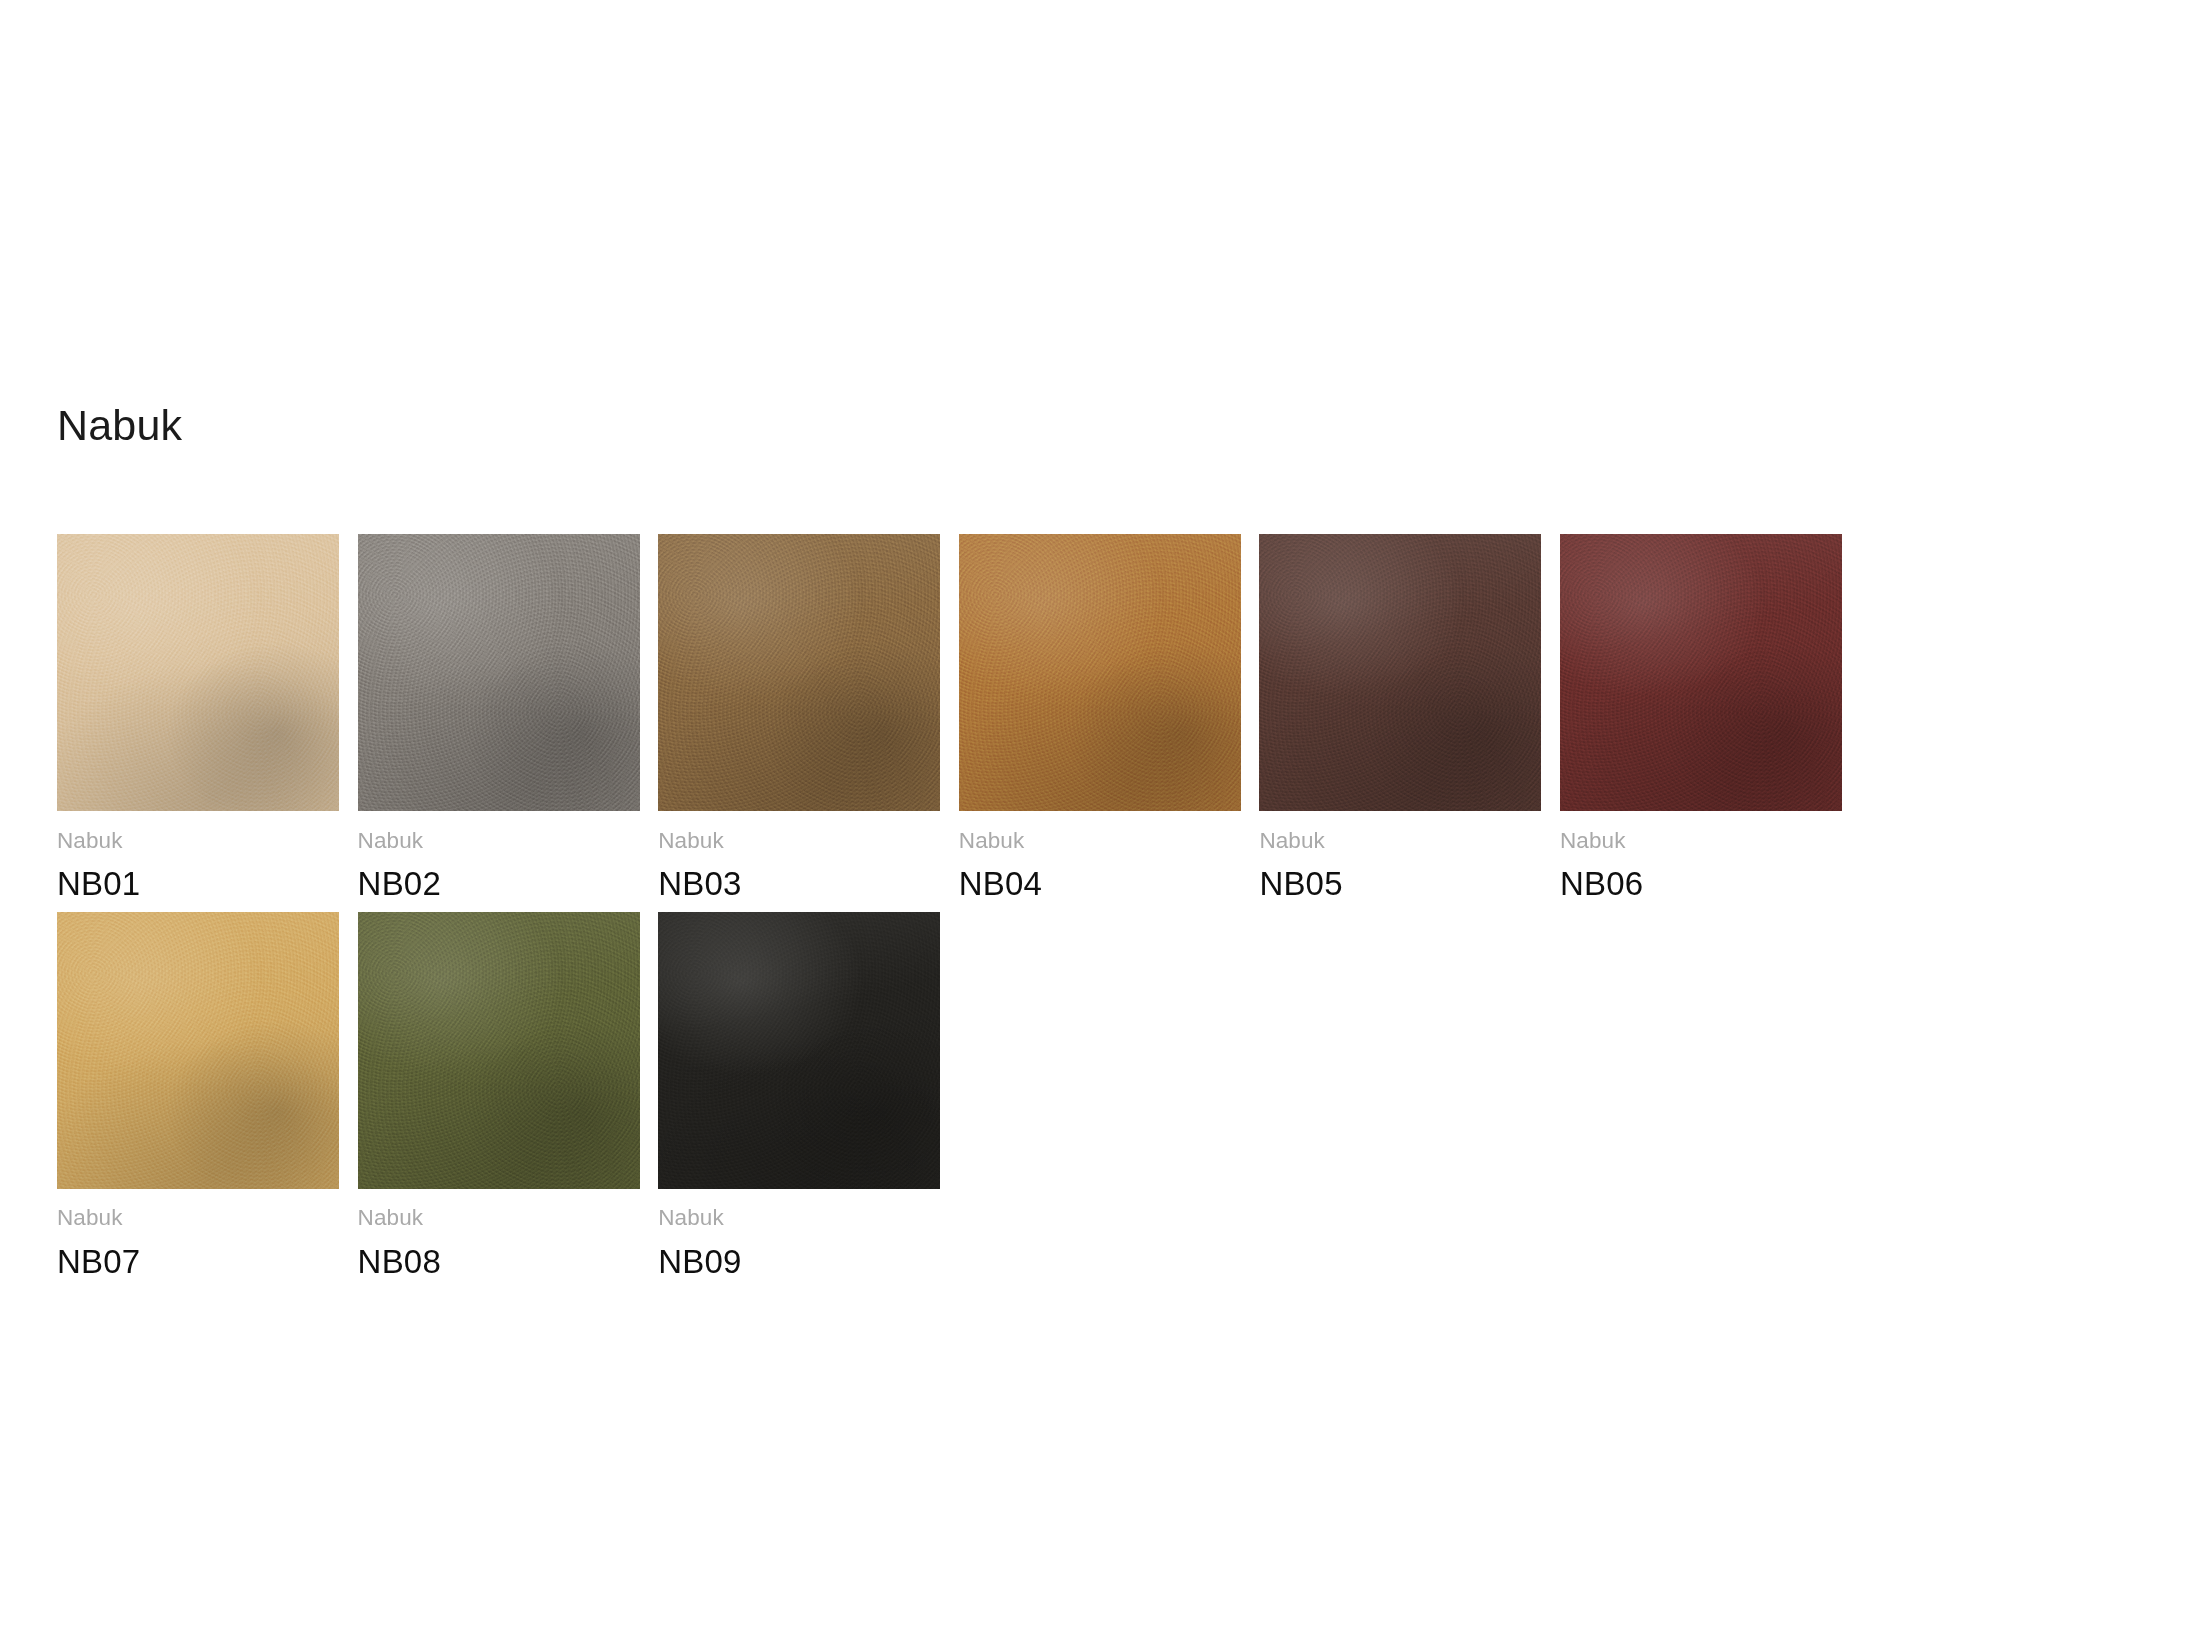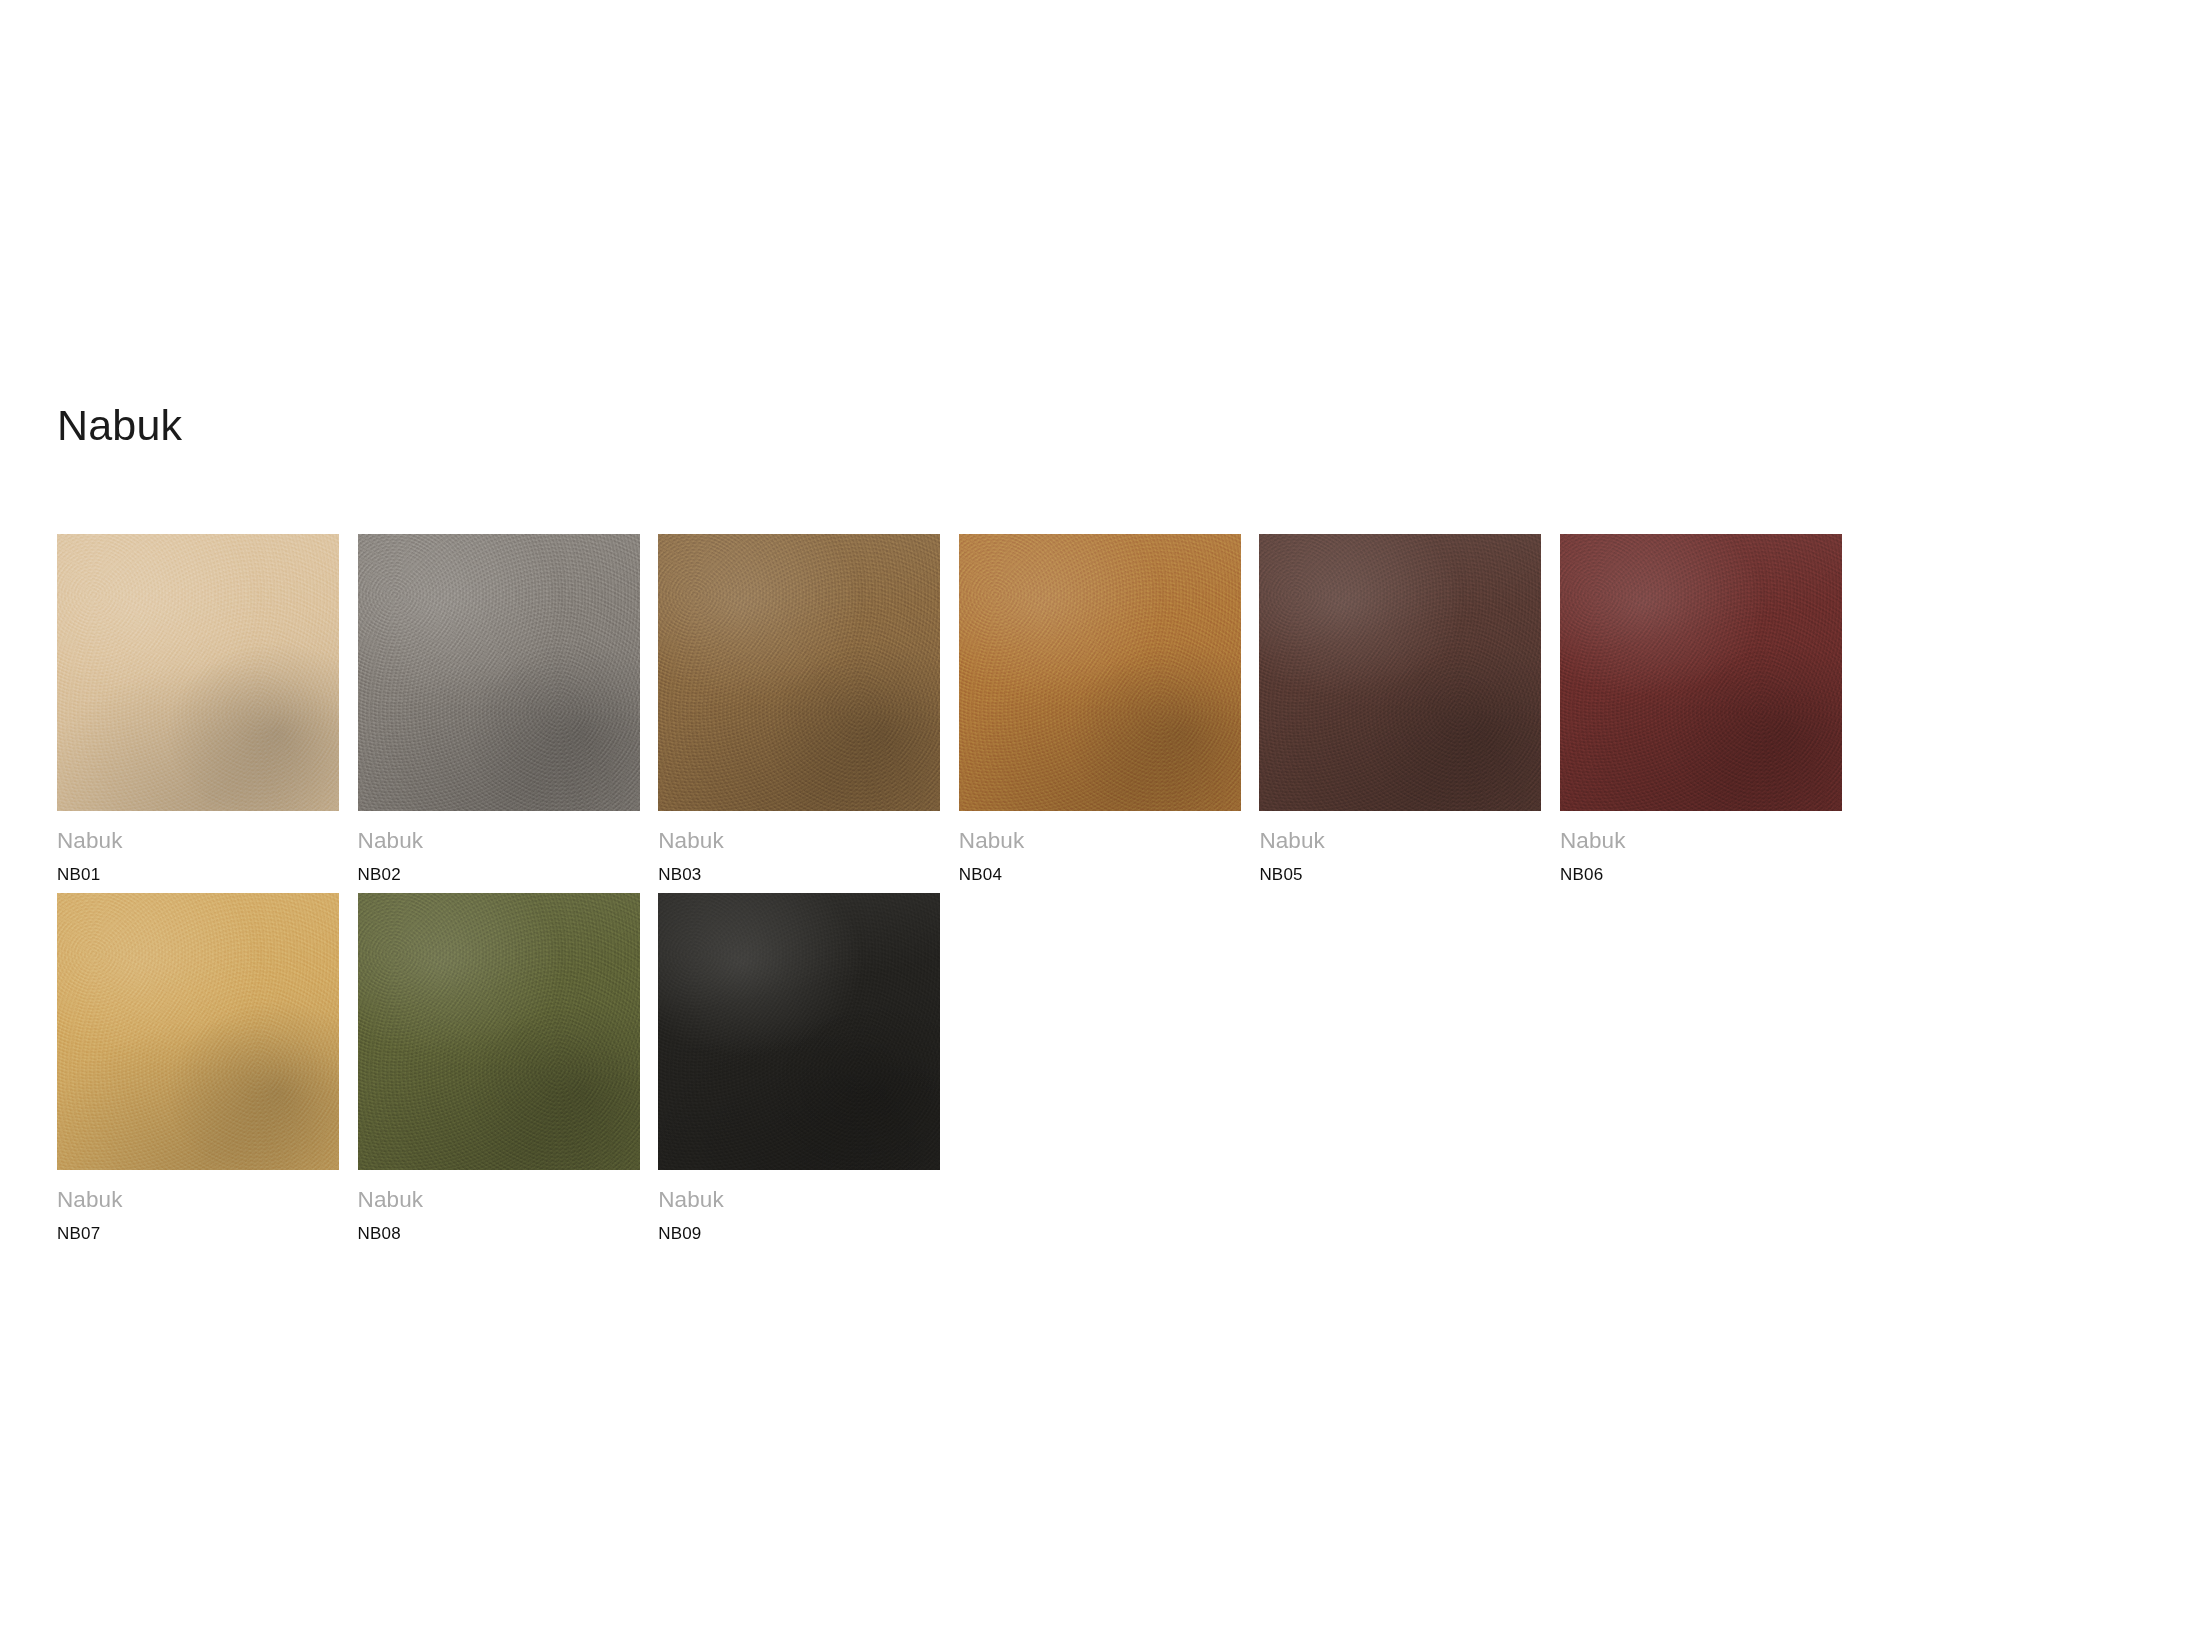--- a/index.html
+++ b/index.html
@@ -87,21 +87,21 @@
   }
 
   .swatch-family {
     font-size: 22.5px;
     color: #a9a9a9;
     line-height: 1.18;
     letter-spacing: 0.1px;
   }
 
   .swatch-code {
-    font-size: 17px;
+    font-size: 33px;
     color: #0f0f0f;
     line-height: 1.18;
     padding-top: 10.8px;
     letter-spacing: 0.2px;
   }
 </style>
 </head>
 <body>
 
 <div id="page" style="background: rgb(255, 255, 255);">

